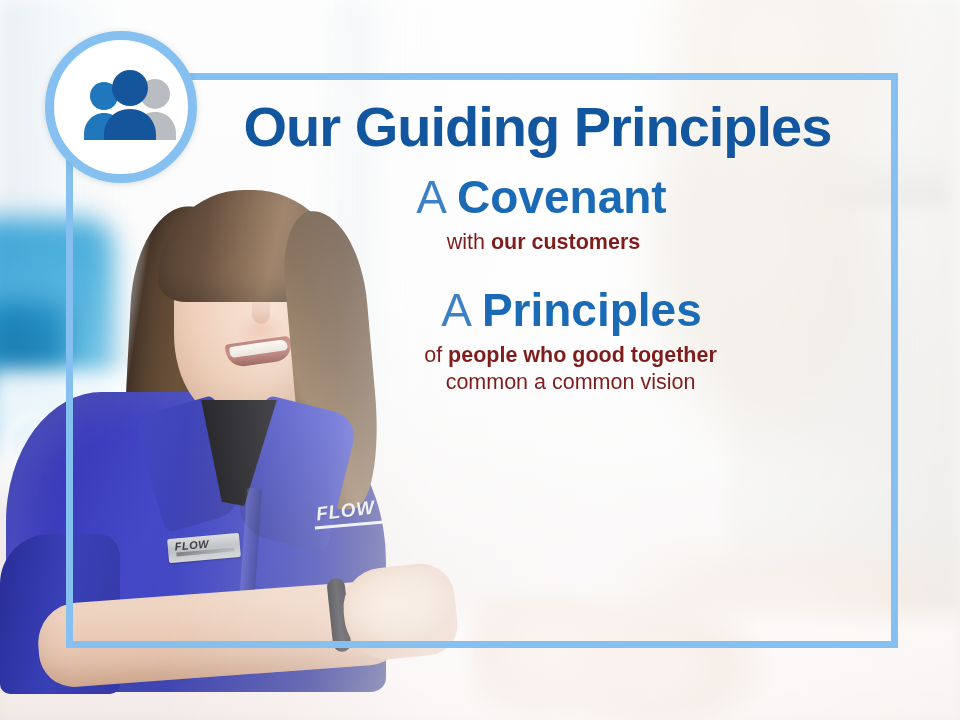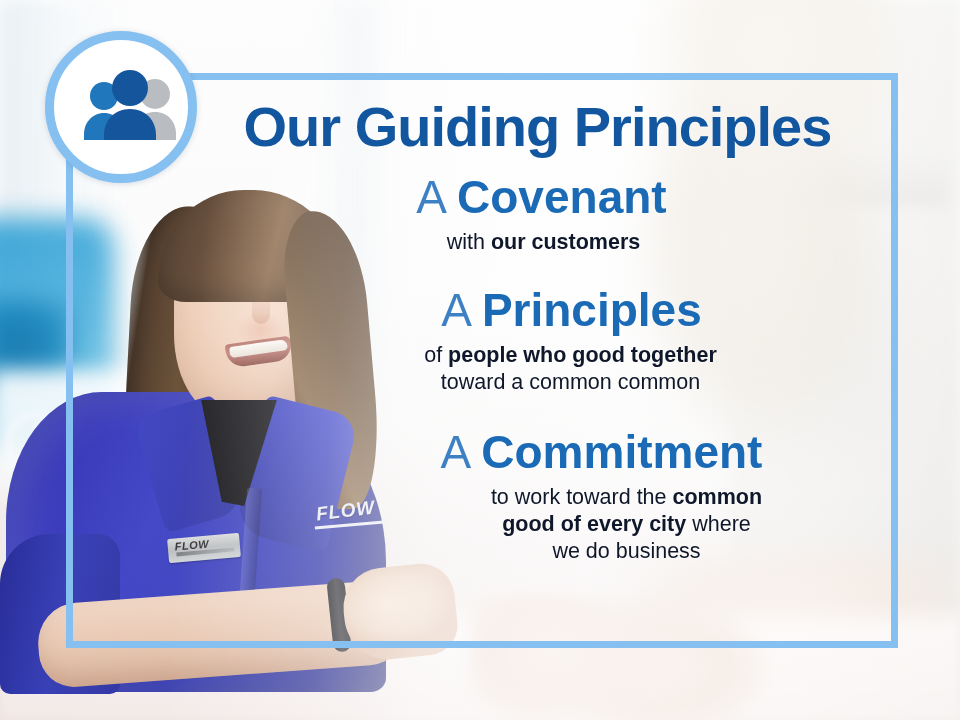--- a/index.html
+++ b/index.html
@@ -351,21 +351,21 @@
     margin-right: 10px;
   }
   .p-head .kw {
     font-weight: bold;
     color: #1a6ab6;
   }
   .p-sub {
     font-family: "Liberation Sans", sans-serif;
     font-size: 21.5px;
     line-height: 1.26;
-    color: #0f172a;
+    color: #7f1d1d;
     margin-top: 7px;
     text-shadow: 0 1px 2px rgba(255,255,255,.7);
   }
   .p-sub b { font-weight: bold; }
 
   
   .principle-1 .p-head { padding-left: 8px; }
   .principle-1 .p-sub  { padding-left: 12px; }
   .principle-2         { margin-top: 30px; }
   .principle-2 .p-head { padding-left: 68px; }
@@ -455,29 +455,19 @@
         <div><span>with </span><b>our customers</b></div>
       </div>
     </div>
 
     <div class="principle principle-2">
       <div class="p-head">
         <span class="article">A</span><span class="kw">Principles</span>
       </div>
       <div class="p-sub">
         <div><span>of </span><b>people who good together</b></div>
-        <div><span>toward a common common</span></div>
+        <div><span>common a common vision</span></div>
       </div>
     </div>
 
-    <div class="principle principle-3">
-      <div class="p-head">
-        <span class="article">A</span><span class="kw">Commitment</span>
-      </div>
-      <div class="p-sub">
-        <div><span>to work toward the </span><b>common</b></div>
-        <div><b>good of every city</b><span> where</span></div>
-        <div><span>we do business</span></div>
-      </div>
-    </div>
 
   </div>
 </div>
 
 </body></html>

